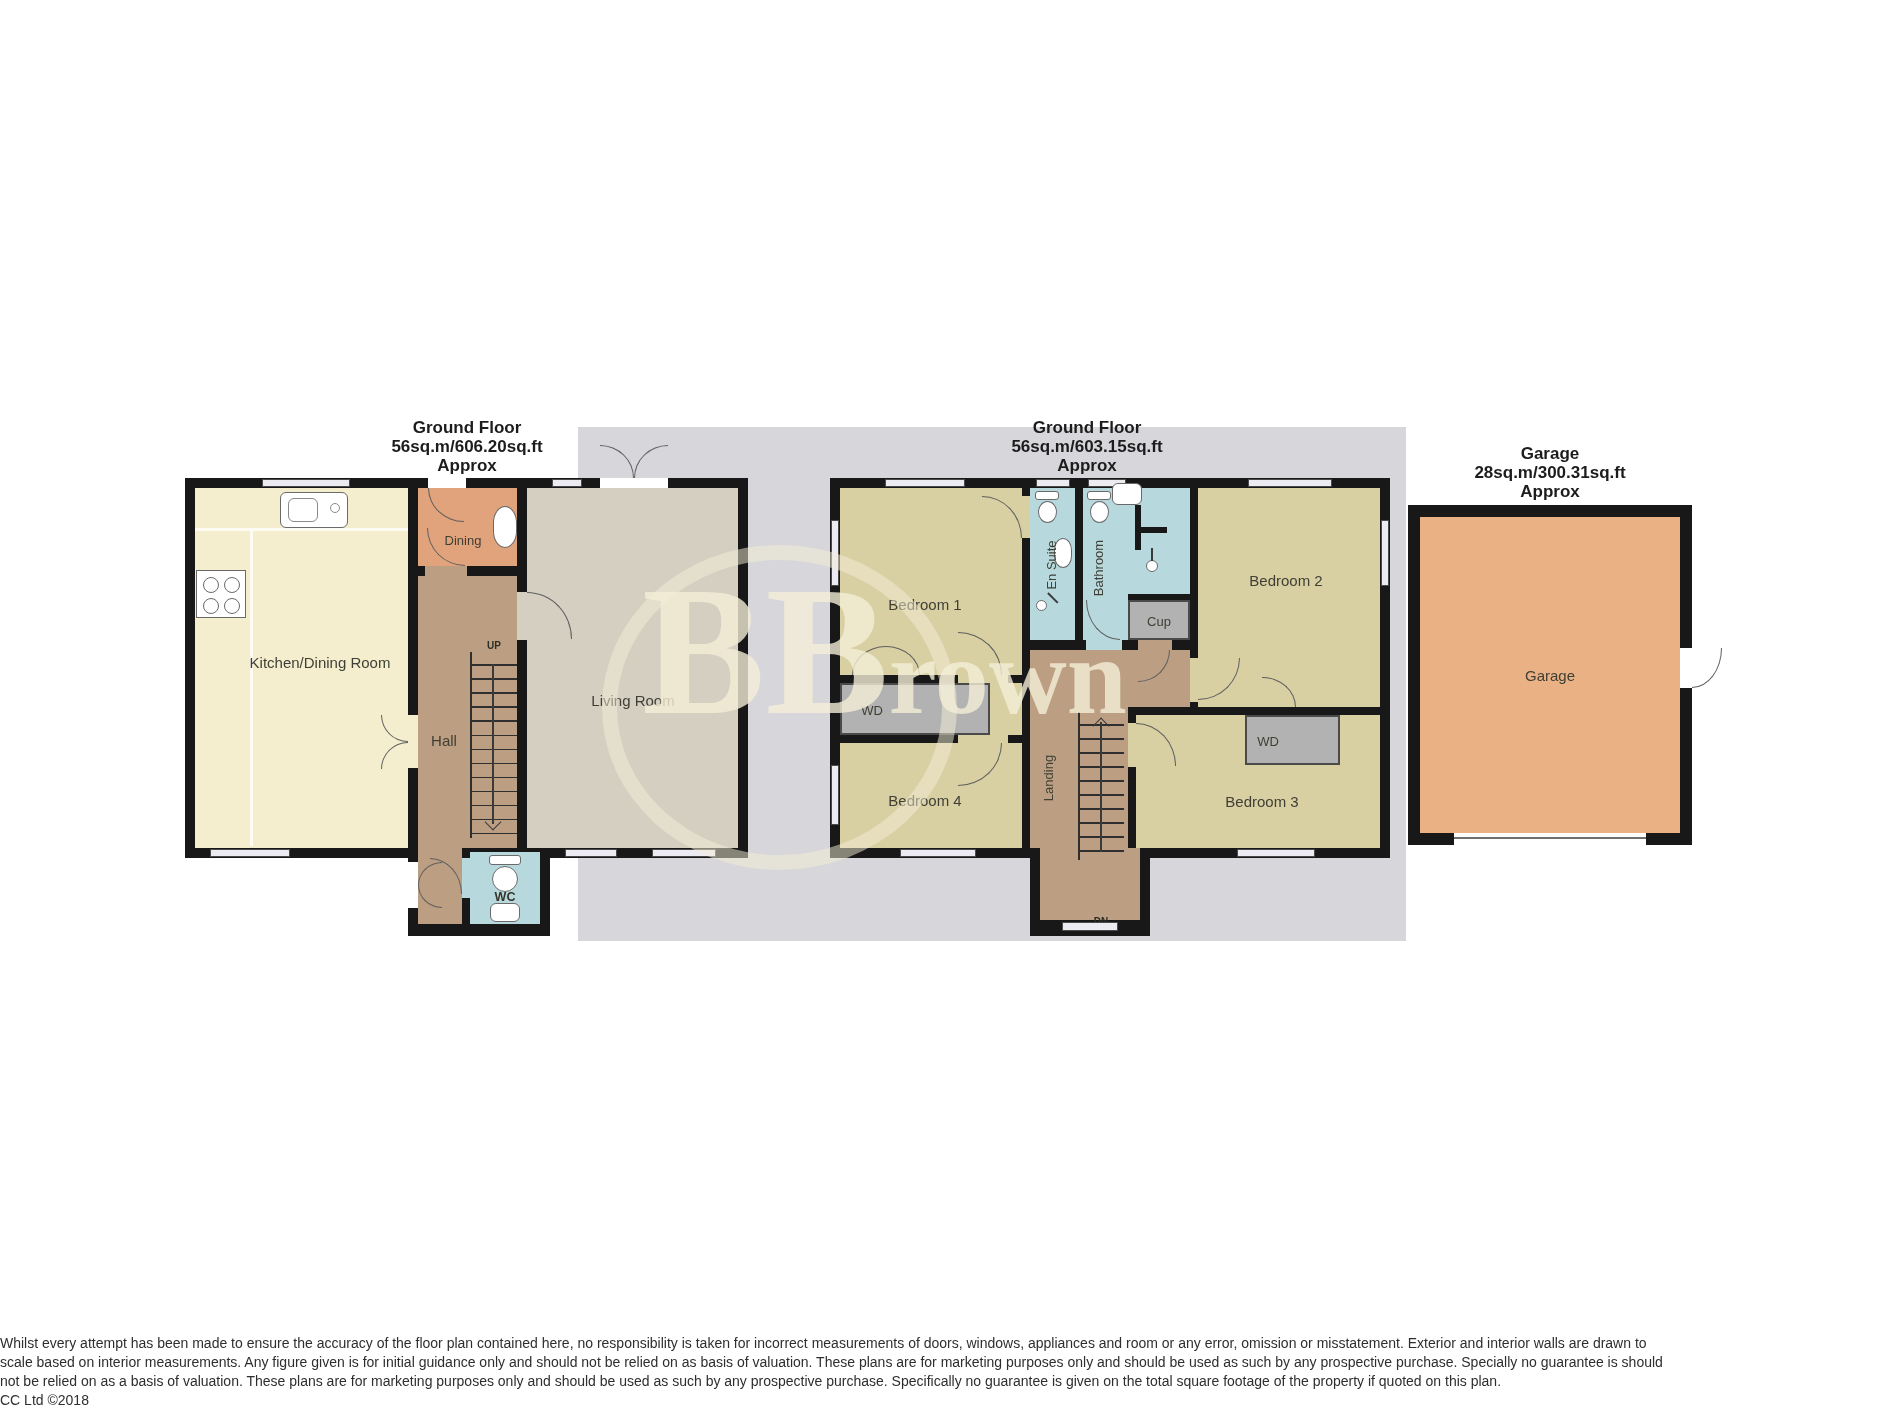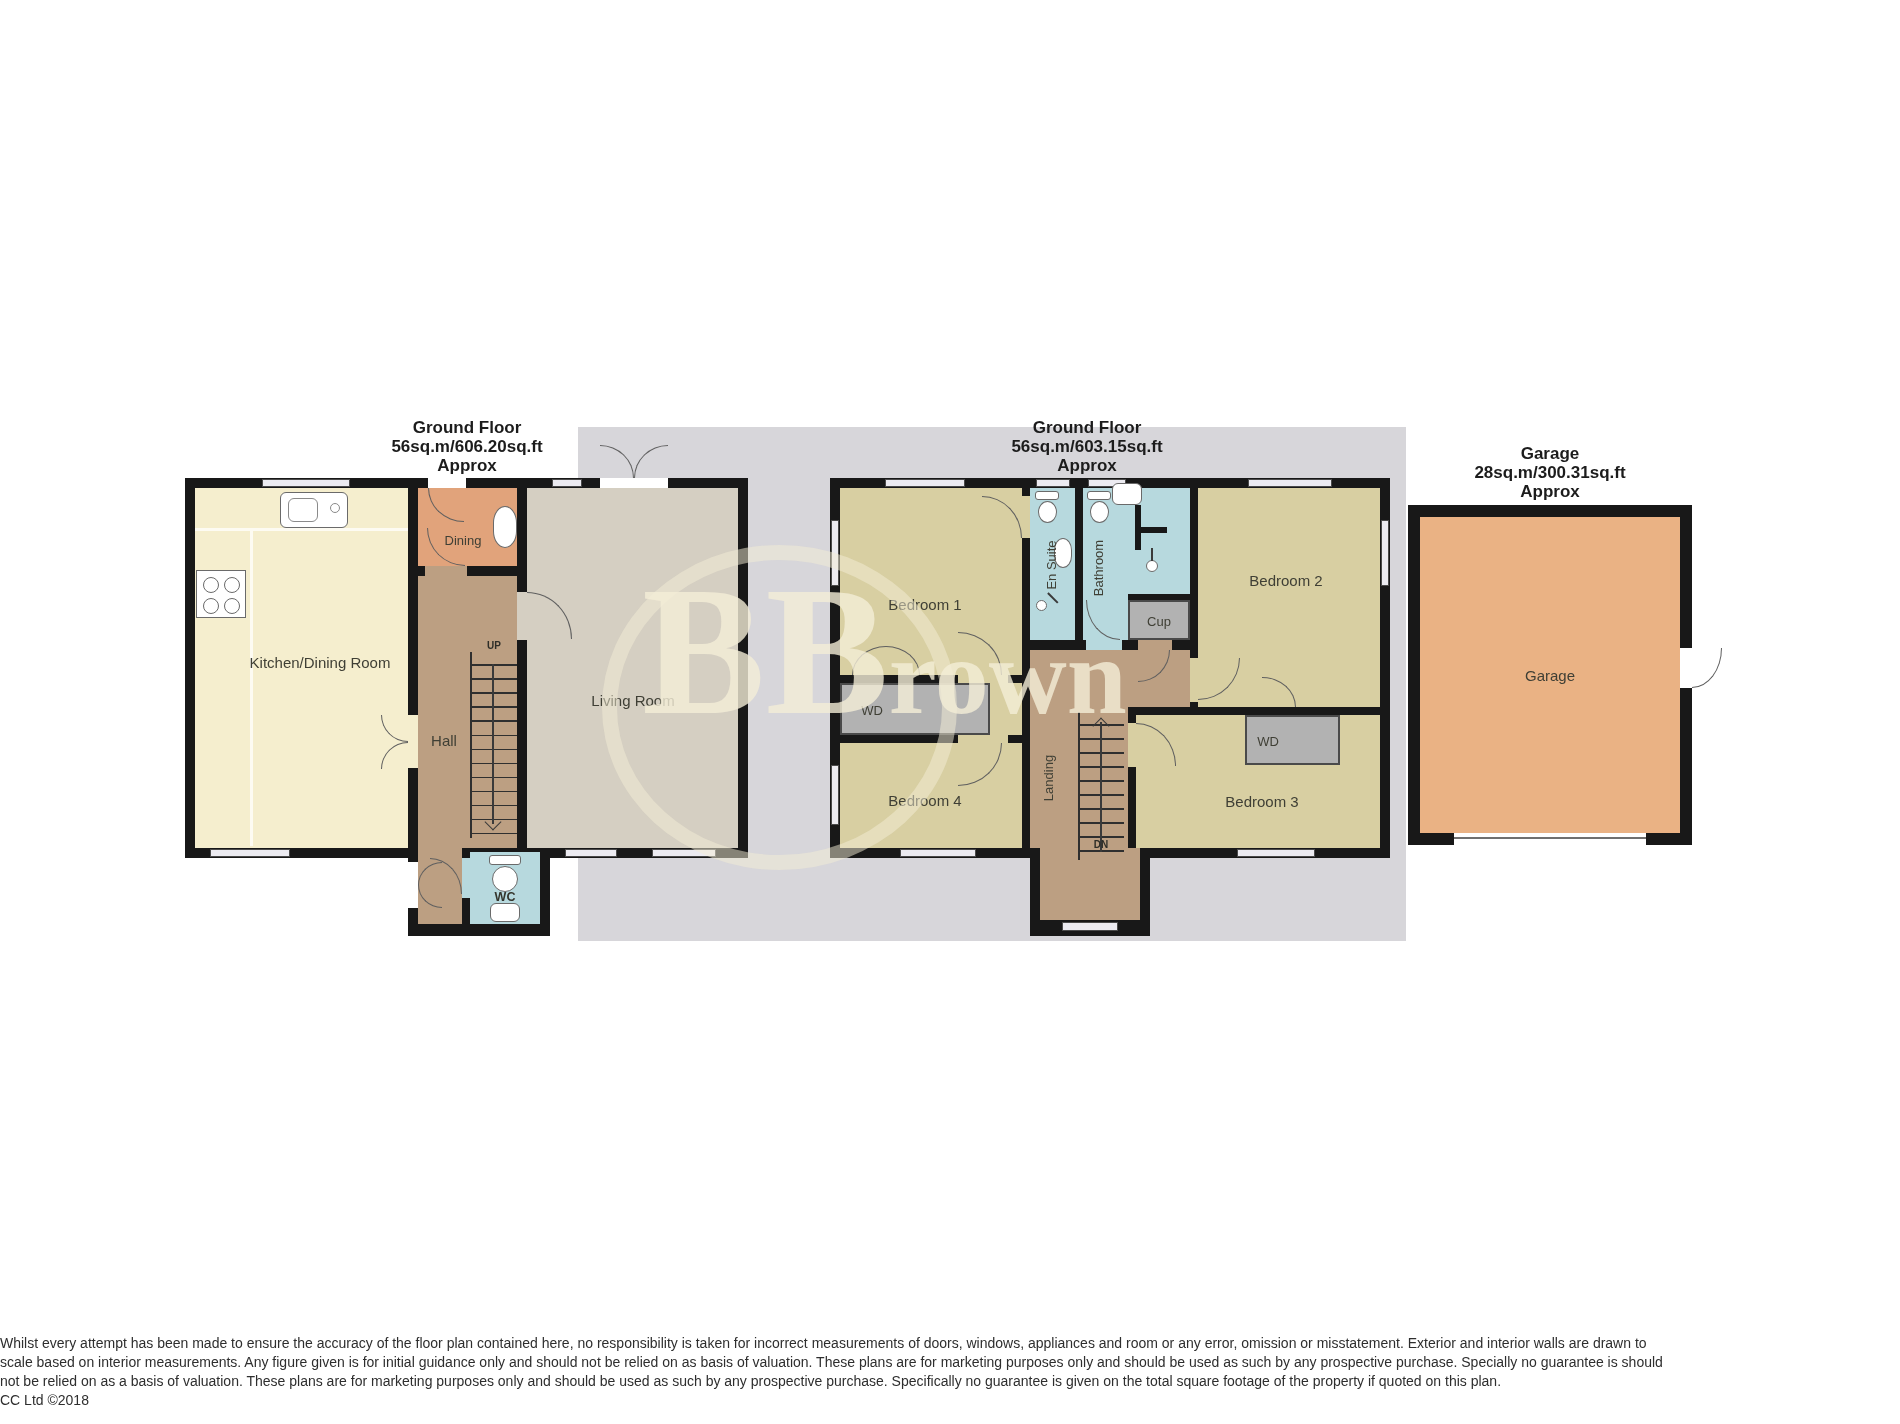--- a/index.html
+++ b/index.html
@@ -145,21 +145,21 @@
   <div class="room" style="left:990px;top:683px;width:32px;height:52px;background:#d8cfa2;"></div>
   <div class="room" style="left:840px;top:683px;width:150px;height:52px;background:#b2b2b2;box-shadow:inset 0 0 0 2px #4a4a4a;"></div>
   <div class="room" style="left:840px;top:743px;width:182px;height:105px;background:#d8cfa2;"></div>
   <div class="room" style="left:1136px;top:715px;width:244px;height:133px;background:#d8cfa2;"></div>
   <div class="room" style="left:1245px;top:715px;width:95px;height:50px;background:#b2b2b2;box-shadow:inset 0 0 0 2px #4a4a4a;"></div>
   <div class="room" style="left:1040px;top:848px;width:100px;height:72px;background:#bc9f82;"></div>
 
   <div class="stairs" style="left:1078px;top:712px;width:46px;height:148px;"></div>
   <div class="shaft" style="left:1100px;top:722px;width:1.6px;height:130px;"></div>
   <div class="chevU" style="left:1095px;top:720px;"></div>
-  <div class="lb s10" style="left:1101px;top:844px;">DN</div>
+  <div class="lb s10" style="left:1101px;top:921px;">DN</div>
 
   <div class="win" style="left:885px;top:479px;width:80px;height:8px;"></div>
   <div class="win" style="left:1036px;top:479px;width:34px;height:8px;"></div>
   <div class="win" style="left:1088px;top:479px;width:38px;height:8px;"></div>
   <div class="win" style="left:1248px;top:479px;width:84px;height:8px;"></div>
   <div class="win" style="left:831px;top:520px;width:8px;height:66px;"></div>
   <div class="win" style="left:831px;top:765px;width:8px;height:60px;"></div>
   <div class="win" style="left:1381px;top:520px;width:8px;height:66px;"></div>
   <div class="win" style="left:900px;top:849px;width:76px;height:8px;"></div>
   <div class="win" style="left:1237px;top:849px;width:78px;height:8px;"></div>

